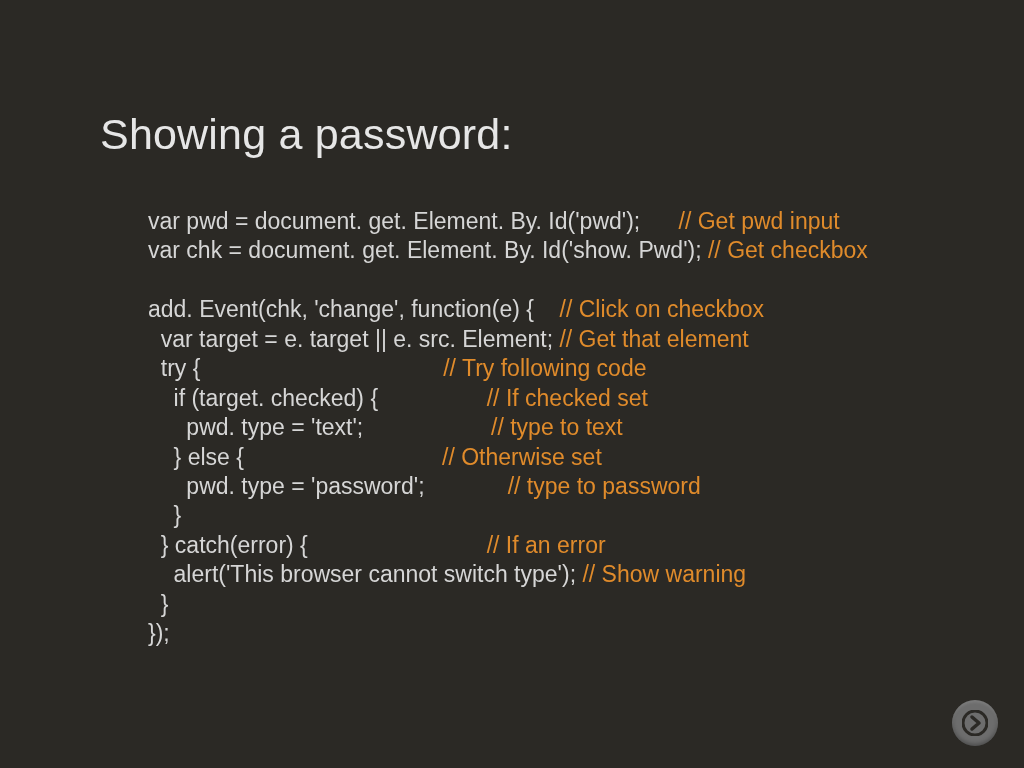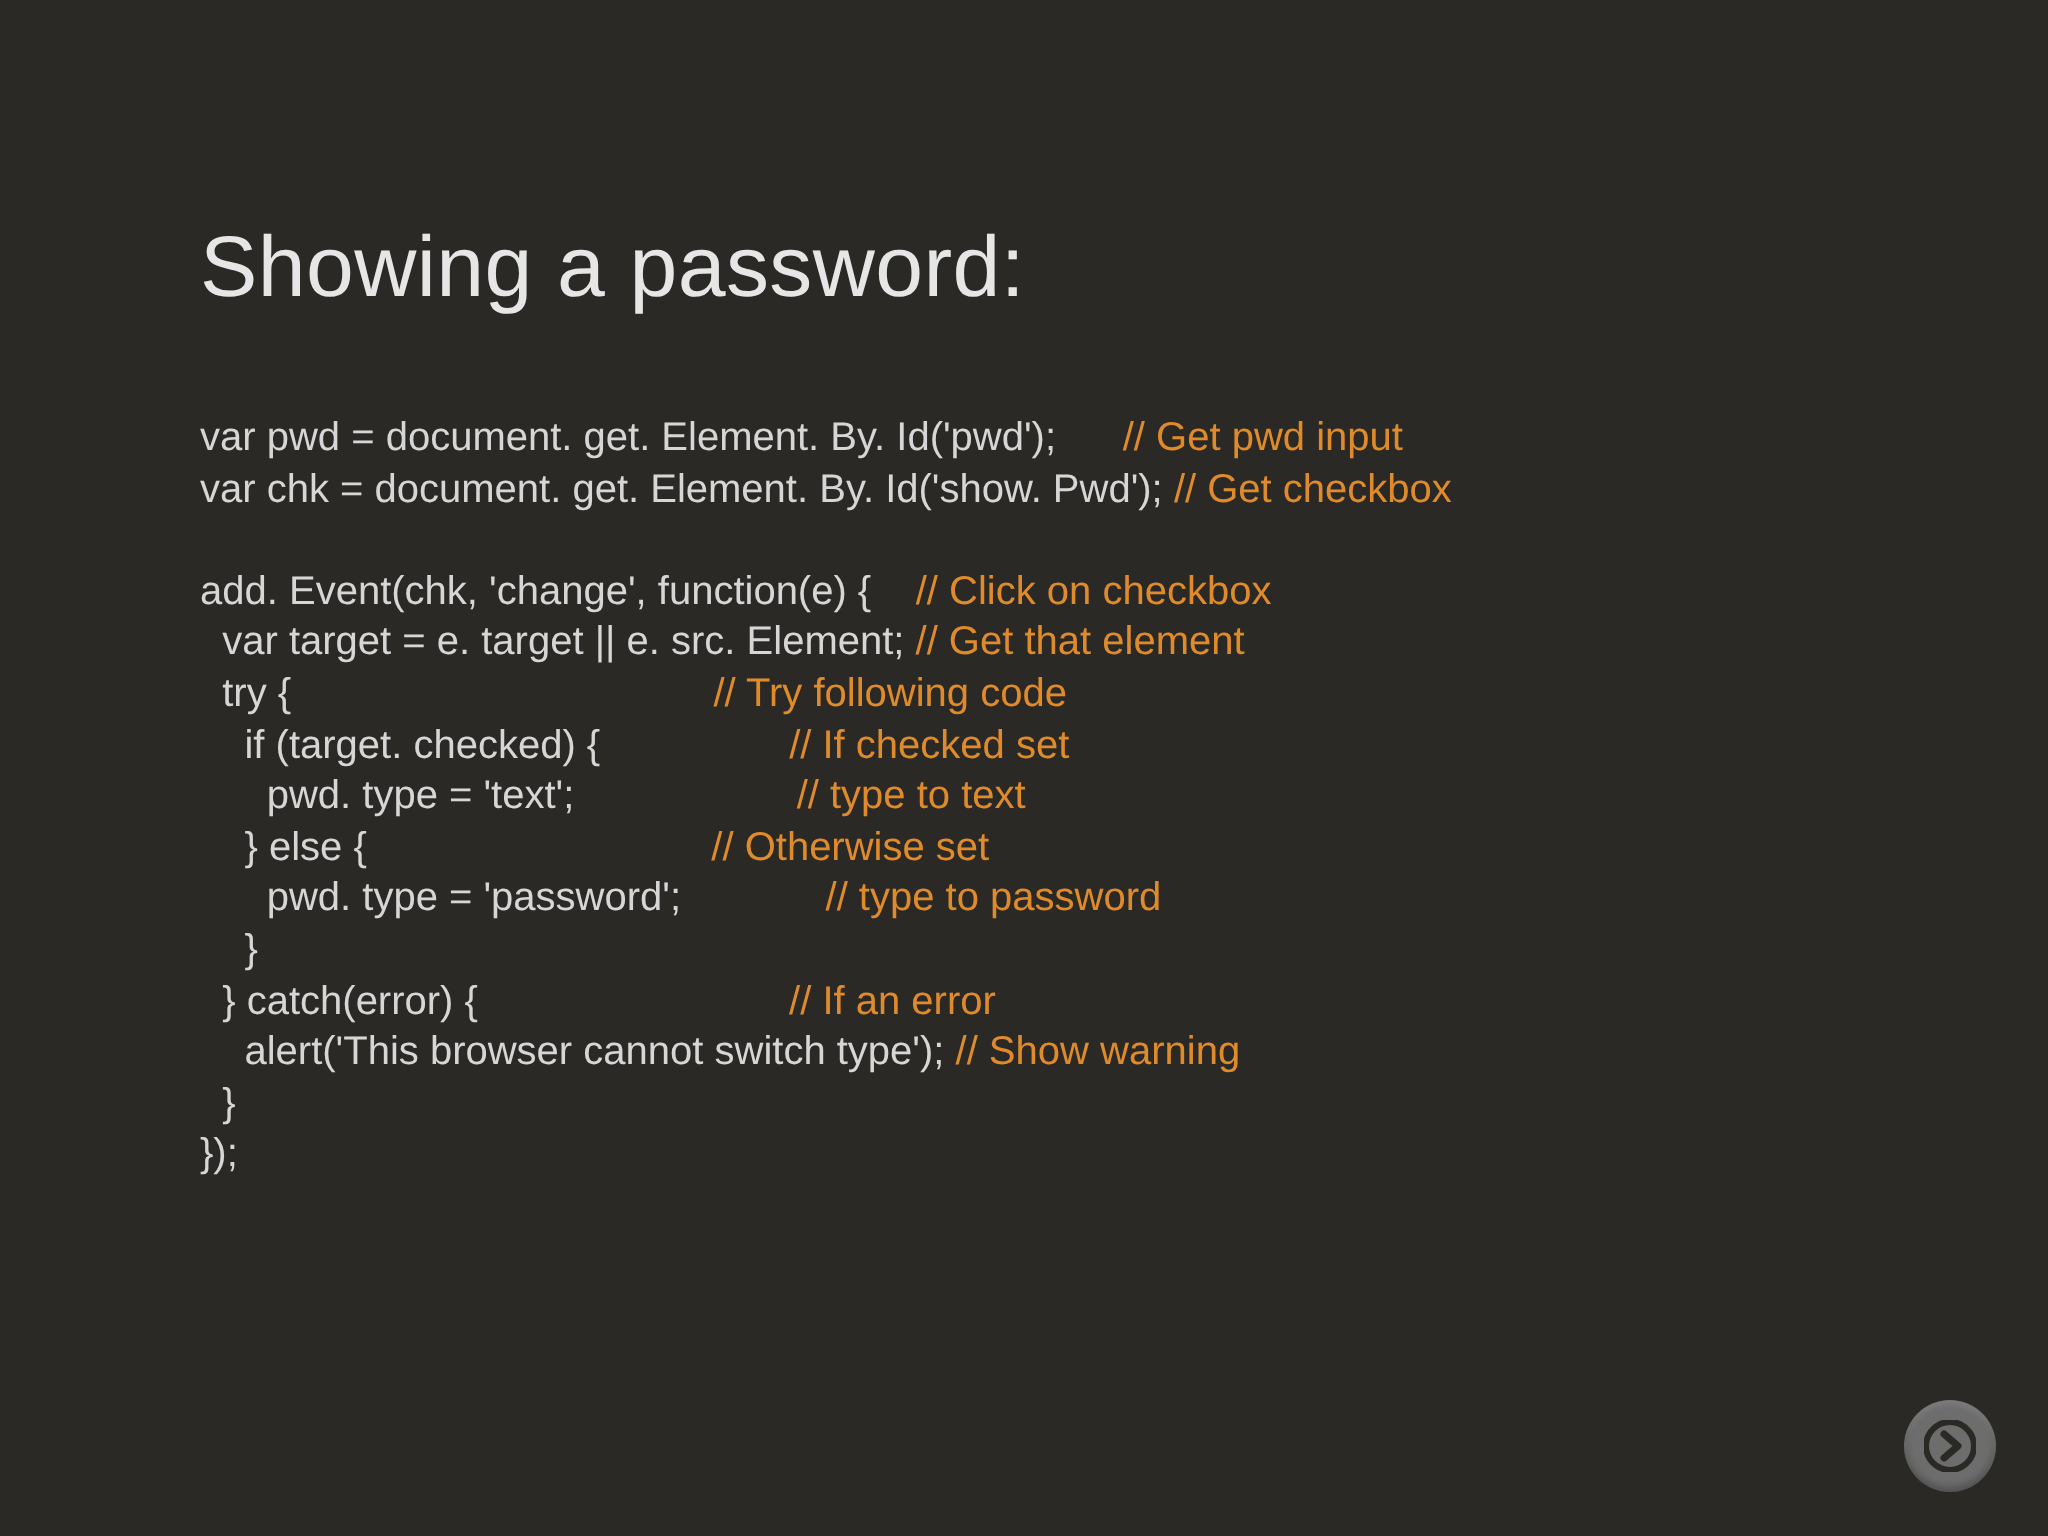--- a/index.html
+++ b/index.html
@@ -20,23 +20,24 @@
   }
   .title {
     color: #e6e6e6;
     font-size: 43px;
     font-weight: 400;
     margin: 0 0 48px 0;
     letter-spacing: 0.2px;
   }
   .code {
     font-family: Arial, Helvetica, sans-serif;
-    font-size: 20px;
+    font-size: 23px;
     line-height: 1.28;
     white-space: pre;
+    margin-left: 48px;
   }
   .cg { color: #d6d6d6; }
   .co { color: #e08b2b; }
   .next-btn {
     position: absolute;
     right: 26px;
     bottom: 22px;
     width: 46px;
     height: 46px;
     border-radius: 50%;

